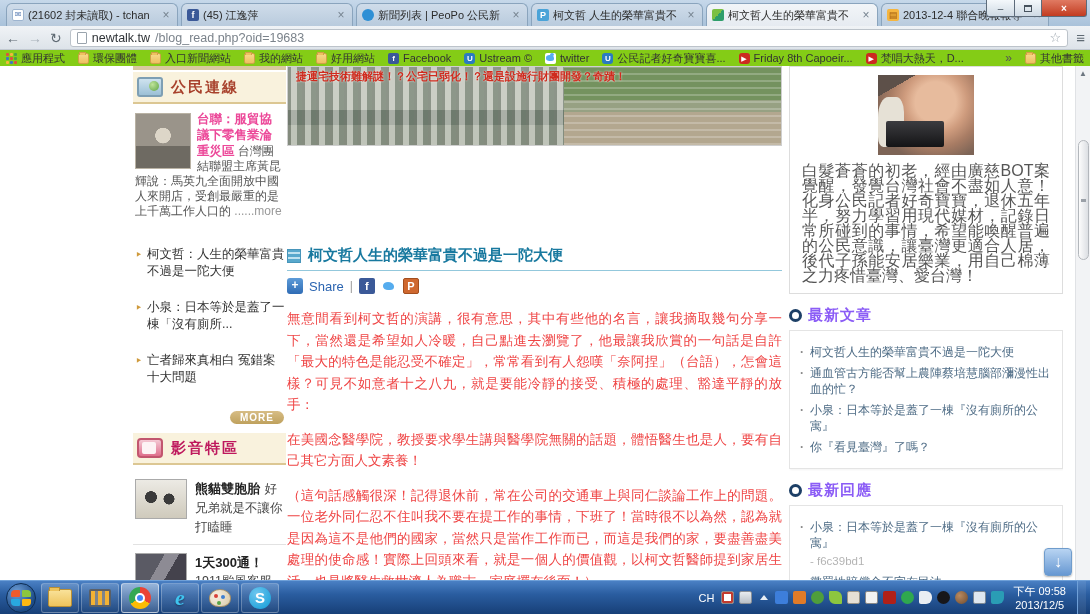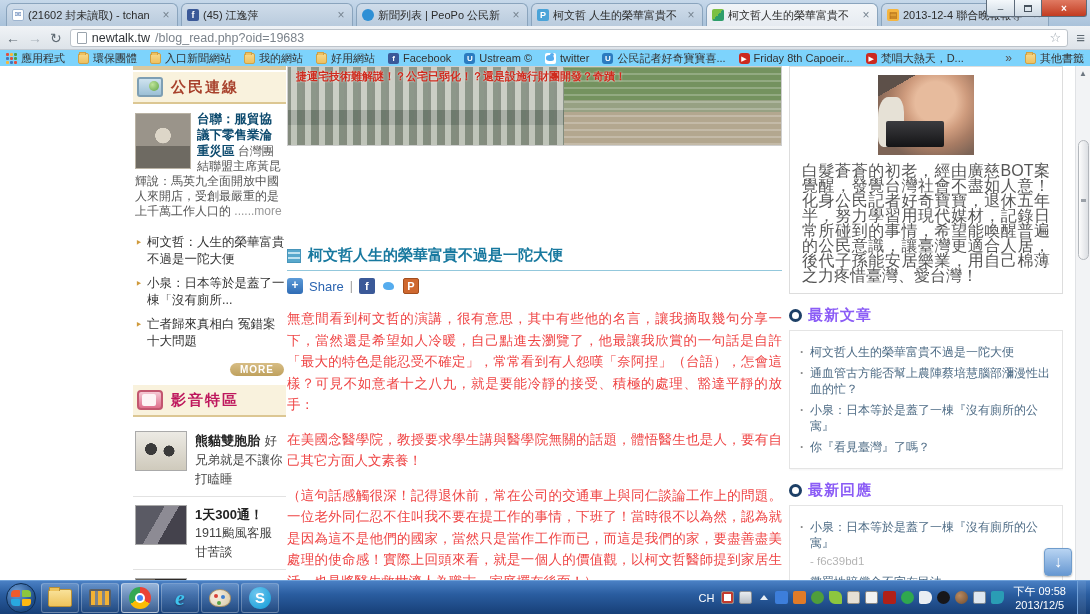--- a/index.html
+++ b/index.html
@@ -43,21 +43,21 @@
   .omnibox{flex:1;height:18px;background:#fff;border:1px solid #bcc3ca;border-radius:3px;
     display:flex;align-items:center;padding:0 6px;gap:5px;font-size:12.5px;}
   .page-ico{width:10px;height:12px;border:1px solid #9aa4ad;border-radius:1px;background:#fff;flex:0 0 10px;}
   .url-domain{color:#2f3337;}
   .url-path{color:#7b838b;flex:1;}
   .star{color:#9aa4ad;font-size:13px;}
   .menu-btn{color:#5f6a73;font-size:15px;font-weight:bold;letter-spacing:-1px;}
 
   
   .bookmarks{position:absolute;left:0;top:50px;width:1090px;height:16px;
-    background:#7dd3fc;display:flex;align-items:center;padding:0 6px;gap:13px;
+    background:#84cc16;display:flex;align-items:center;padding:0 6px;gap:13px;
     font-size:11px;color:#333;white-space:nowrap;overflow:hidden;}
   .bm{display:flex;align-items:center;gap:4px;}
   .bm-ico{width:11px;height:11px;flex:0 0 11px;border-radius:2px;display:inline-block;
     font-size:8px;line-height:11px;text-align:center;color:#fff;font-weight:bold;}
   .bmi-apps{background:transparent;display:grid;grid-template-columns:repeat(3,3px);grid-gap:1px;}
   .bmi-apps i{width:3px;height:3px;border-radius:1px;}
   .bmi-apps i:nth-child(1){background:#e04f3f;} .bmi-apps i:nth-child(2){background:#f6b73c;}
   .bmi-apps i:nth-child(3){background:#4c9e48;} .bmi-apps i:nth-child(4){background:#4178be;}
   .bmi-apps i:nth-child(5){background:#e04f3f;} .bmi-apps i:nth-child(6){background:#4c9e48;}
   .bmi-apps i:nth-child(7){background:#f6b73c;} .bmi-apps i:nth-child(8){background:#4178be;}
@@ -91,24 +91,24 @@
   .tv-ico{width:26px;height:20px;background:linear-gradient(#f4c8d4,#df6f8d);
     border:2px solid #c2566f;border-radius:4px;position:relative;}
   .tv-ico::before{content:"";position:absolute;left:3px;top:2px;width:14px;height:12px;
     background:#fdf3f5;border-radius:2px;}
   .news-item{padding:7px 2px 4px 2px;font-size:12px;color:#555;line-height:15px;overflow:hidden;}
   .news-thumb{float:left;width:56px;height:56px;margin:2px 6px 2px 0;
     background:
       radial-gradient(circle at 50% 40%,#ddd6c8 0 18%,transparent 19%),
       linear-gradient(#9a948a 0 60%,#6e6a62 60%);
     border:1px solid #b9b2a4;}
-  .news-headline{font-size:12.5px;font-weight:bold;color:#0c4a6e;line-height:16px;}
+  .news-headline{font-size:12.5px;font-weight:bold;color:#ec4899;line-height:16px;}
   .news-more{color:#999;}
   .civic-list{list-style:none;padding:4px 0 0 2px;}
-  .civic-list li{font-size:12.5px;color:#333;line-height:17px;margin:7px 0;
+  .civic-list li{font-size:12.5px;color:#333;line-height:17px;margin:19px 0;
     padding-left:12px;position:relative;}
   .li-arrow{position:absolute;left:0;top:1px;color:#cf9a3c;}
   .li-arrow::before{content:"‣";}
   .more-row{text-align:right;padding:2px 2px 8px 0;}
   .more-btn{display:inline-block;background:linear-gradient(#d7bd85,#bfa15d);color:#fff;
     font-size:10px;font-weight:bold;letter-spacing:1px;border-radius:8px;padding:1px 10px;}
   .videos{margin-top:6px;}
   .vi{display:flex;gap:8px;padding:8px 2px;border-top:1px solid #e2e2e2;}
   .vi:first-of-type{border-top:none;}
   .vi-thumb{flex:0 0 52px;height:40px;border:1px solid #aaa;}

